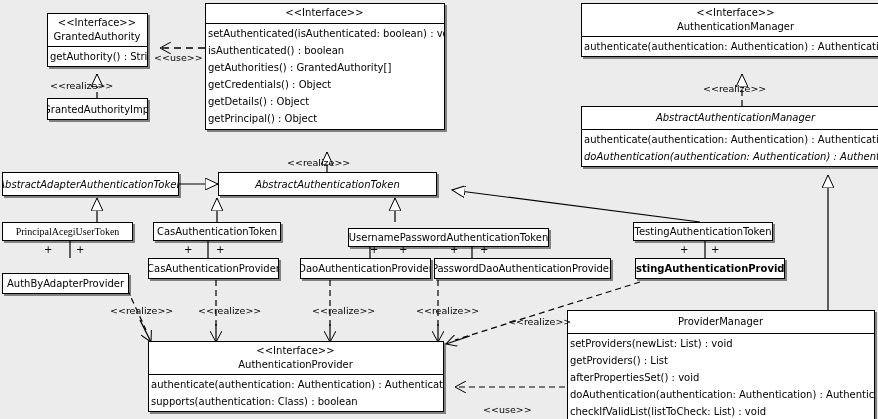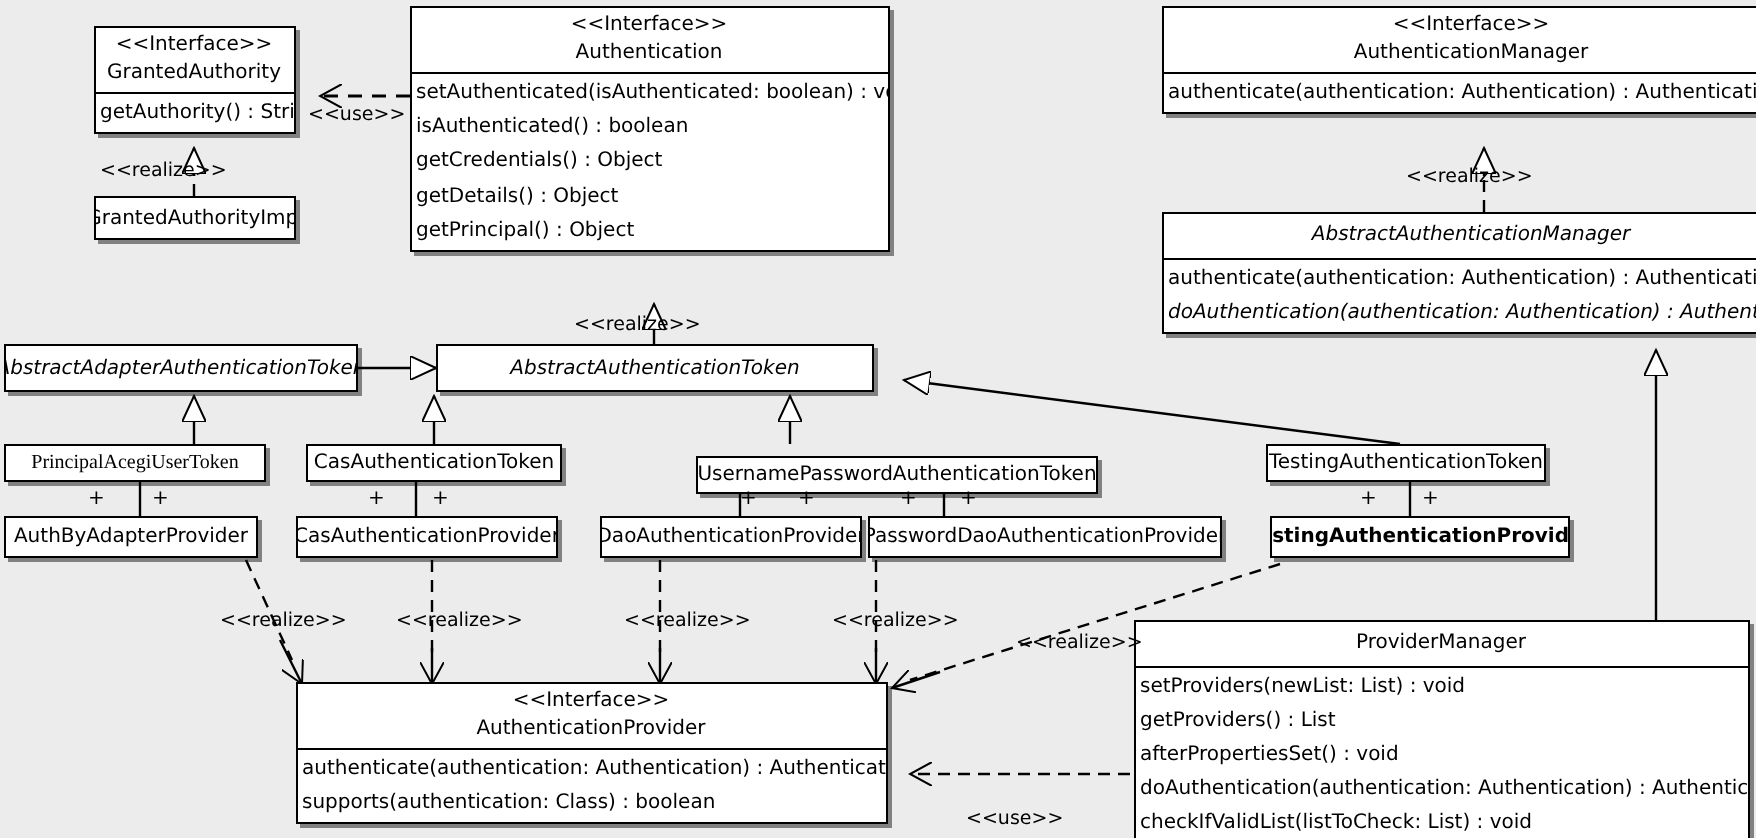--- a/index.html
+++ b/index.html
@@ -147,25 +147,25 @@
     </div>
   </div>
 
   <div class="uml simple" style="left:47px;top:98px;width:101px;height:22px;">
     <span class="cname">GrantedAuthorityImpl</span>
   </div>
 
   <div class="uml" style="left:205px;top:3px;width:240px;">
     <div class="hdr">
       <span class="stereo">&lt;&lt;Interface&gt;&gt;</span>
-      <span class="cname">Authentication</span>
     </div>
     <div class="compart">
       <span class="mrow">setAuthenticated(isAuthenticated: boolean) : void</span>
       <span class="mrow">isAuthenticated() : boolean</span>
+      <span class="mrow">getAuthorities() : GrantedAuthority[]</span>
       <span class="mrow">getCredentials() : Object</span>
       <span class="mrow">getDetails() : Object</span>
       <span class="mrow">getPrincipal() : Object</span>
     </div>
   </div>
 
   <div class="uml" style="left:581px;top:3px;width:310px;">
     <div class="hdr">
       <span class="stereo">&lt;&lt;Interface&gt;&gt;</span>
       <span class="cname">AuthenticationManager</span>
@@ -213,21 +213,21 @@
   <span class="plus" style="left:76px;top:245px;">+</span>
   <span class="plus" style="left:184px;top:245px;">+</span>
   <span class="plus" style="left:216px;top:245px;">+</span>
   <span class="plus" style="left:370px;top:245px;">+</span>
   <span class="plus" style="left:399px;top:245px;">+</span>
   <span class="plus" style="left:450px;top:245px;">+</span>
   <span class="plus" style="left:480px;top:245px;">+</span>
   <span class="plus" style="left:680px;top:245px;">+</span>
   <span class="plus" style="left:711px;top:245px;">+</span>
 
-  <div class="uml simple" style="left:2px;top:258px;width:127px;height:21px;">
+  <div class="uml simple" style="left:2px;top:273px;width:127px;height:21px;">
     <span class="cname">AuthByAdapterProvider</span>
   </div>
 
   <div class="uml simple" style="left:148px;top:258px;width:131px;height:21px;">
     <span class="cname">CasAuthenticationProvider</span>
   </div>
 
   <div class="uml simple" style="left:300px;top:258px;width:131px;height:21px;">
     <span class="cname">DaoAuthenticationProvider</span>
   </div>

